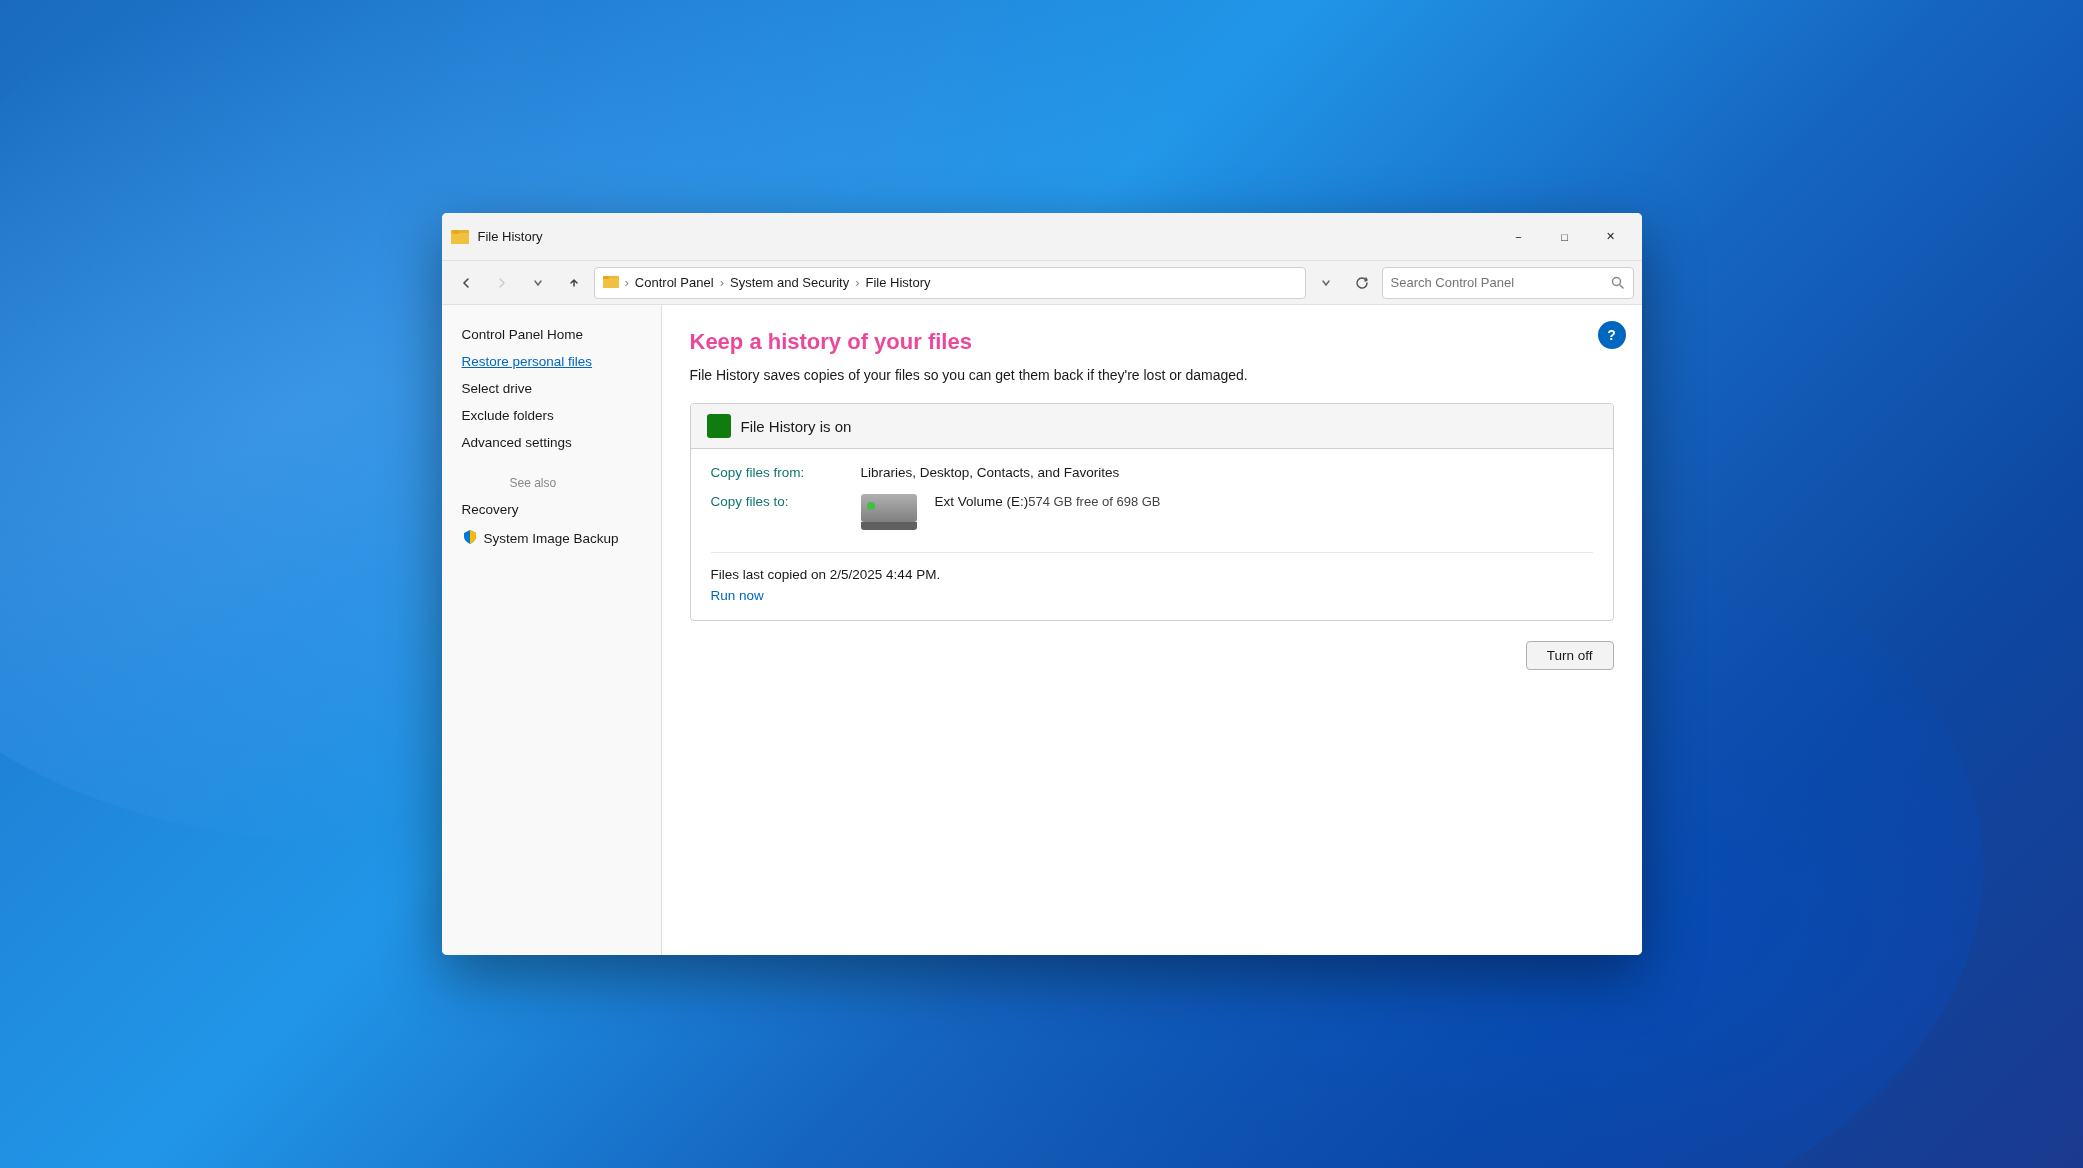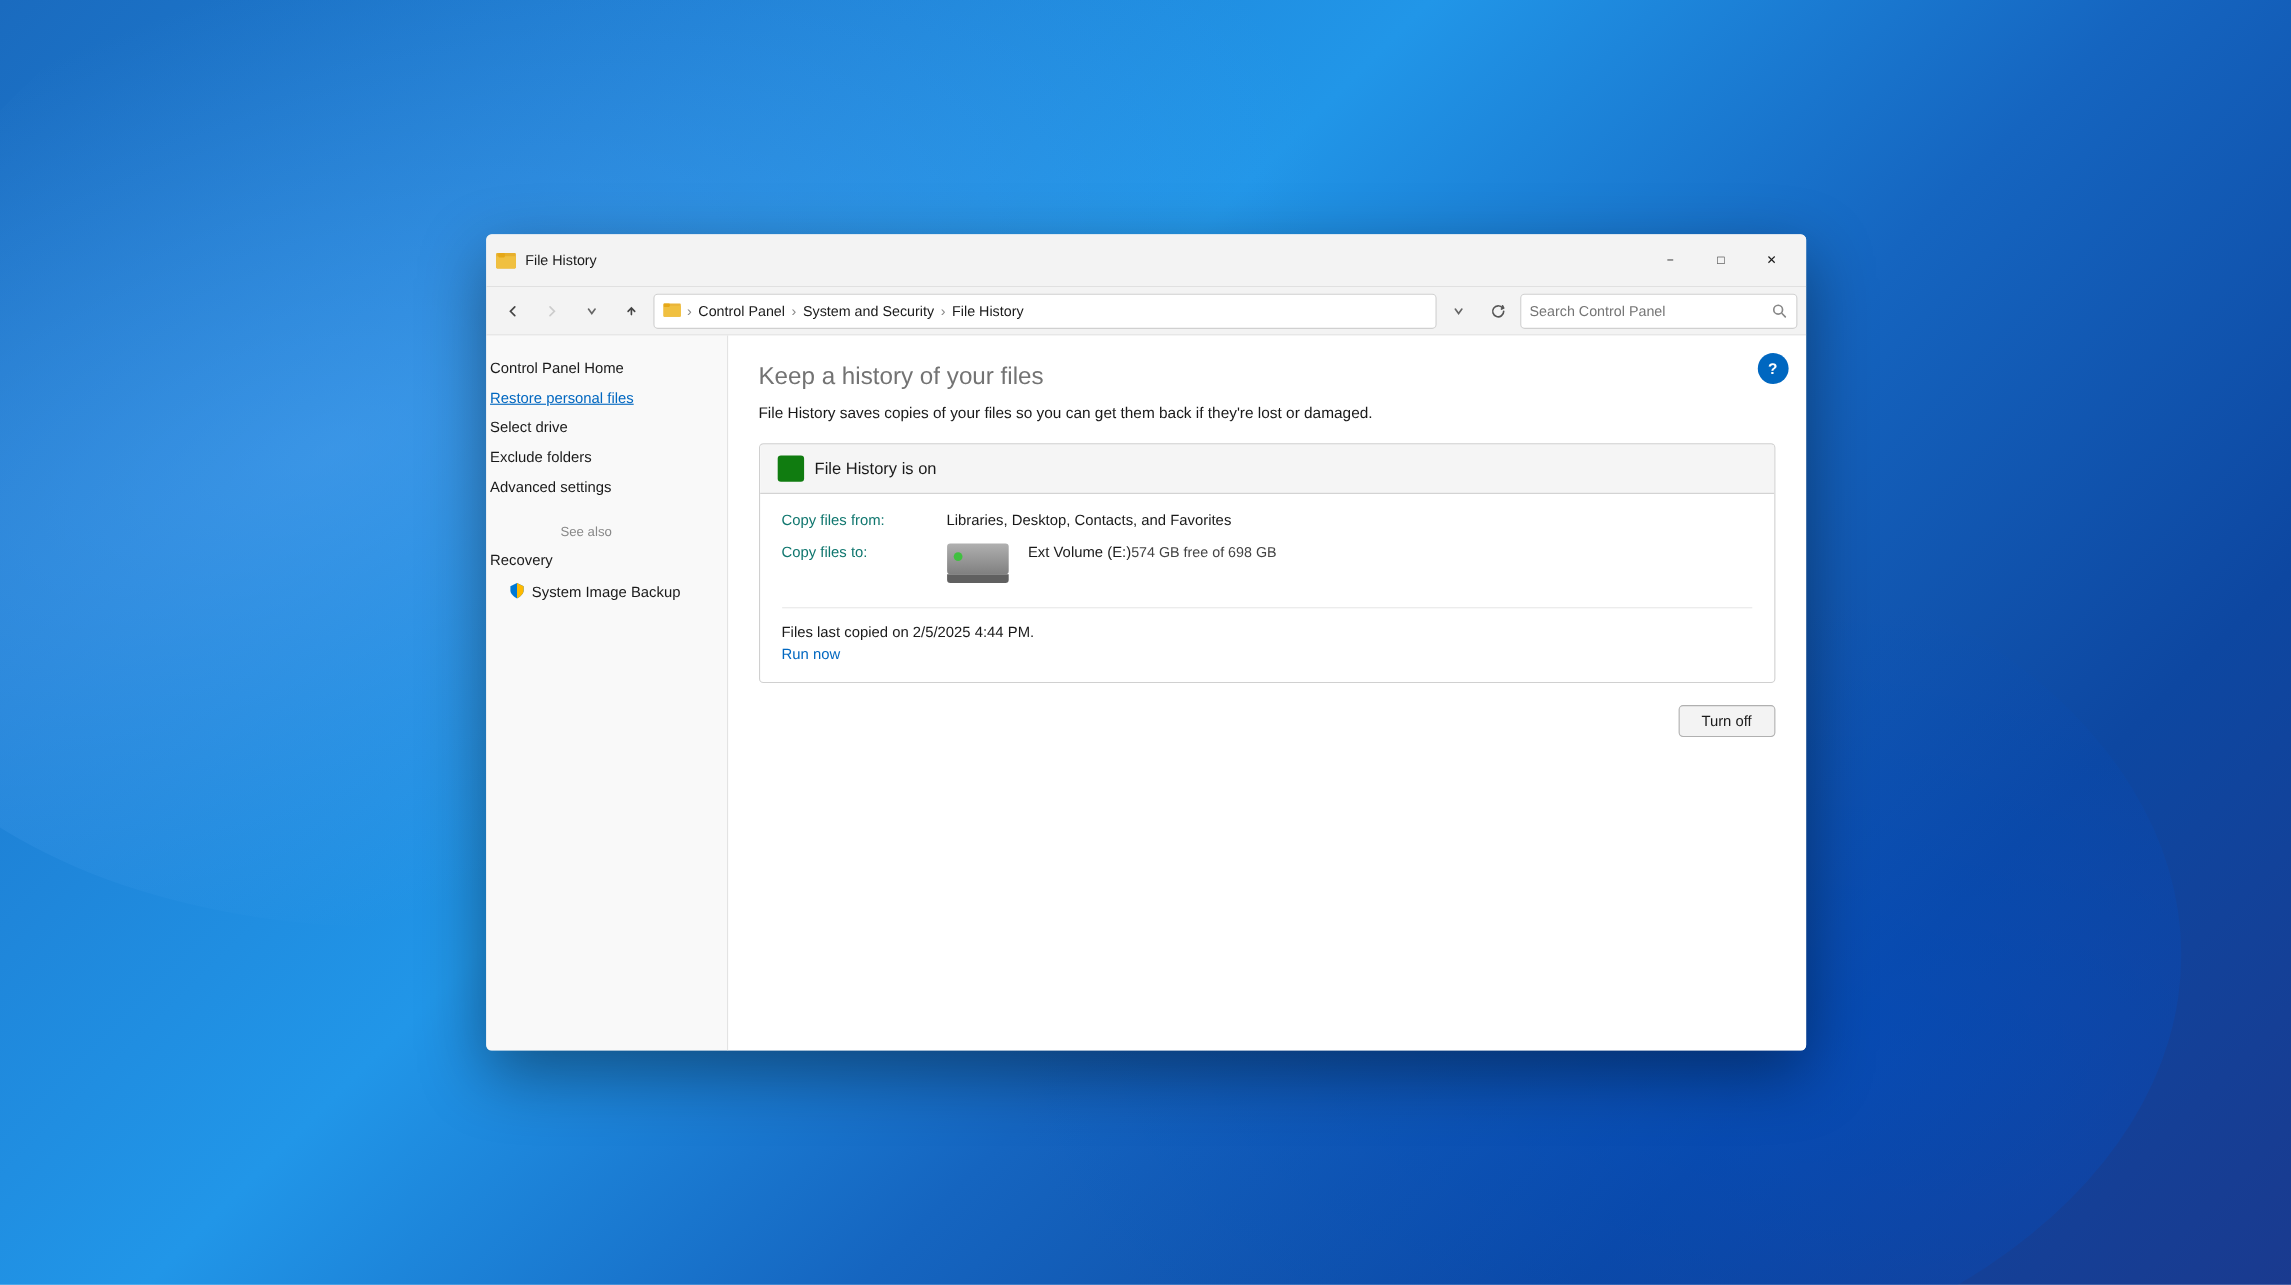--- a/index.html
+++ b/index.html
@@ -197,21 +197,21 @@
     
     .sidebar {
       width: 220px;
       background: #f9f9f9;
       border-right: 1px solid #e0e0e0;
       padding: 16px 0;
       flex-shrink: 0;
     }
 
     .sidebar-item {
-      padding: 6px 4px;
+      padding: 6px 20px;
       font-size: 13.5px;
       cursor: pointer;
       color: #1a1a1a;
     }
 
     .sidebar-item.active {
       color: #0067c0;
       text-decoration: underline;
     }
 
@@ -253,22 +253,22 @@
       justify-content: center;
       color: white;
       font-size: 14px;
       font-weight: bold;
       cursor: pointer;
       border: none;
     }
 
     .page-title {
       font-size: 22px;
-      color: #737373;
-      font-weight: 400;
+      color: #ec4899;
+      font-weight: 700;
       margin-bottom: 12px;
     }
 
     .page-description {
       font-size: 14px;
       color: #1a1a1a;
       margin-bottom: 20px;
     }
 
     .status-box {

